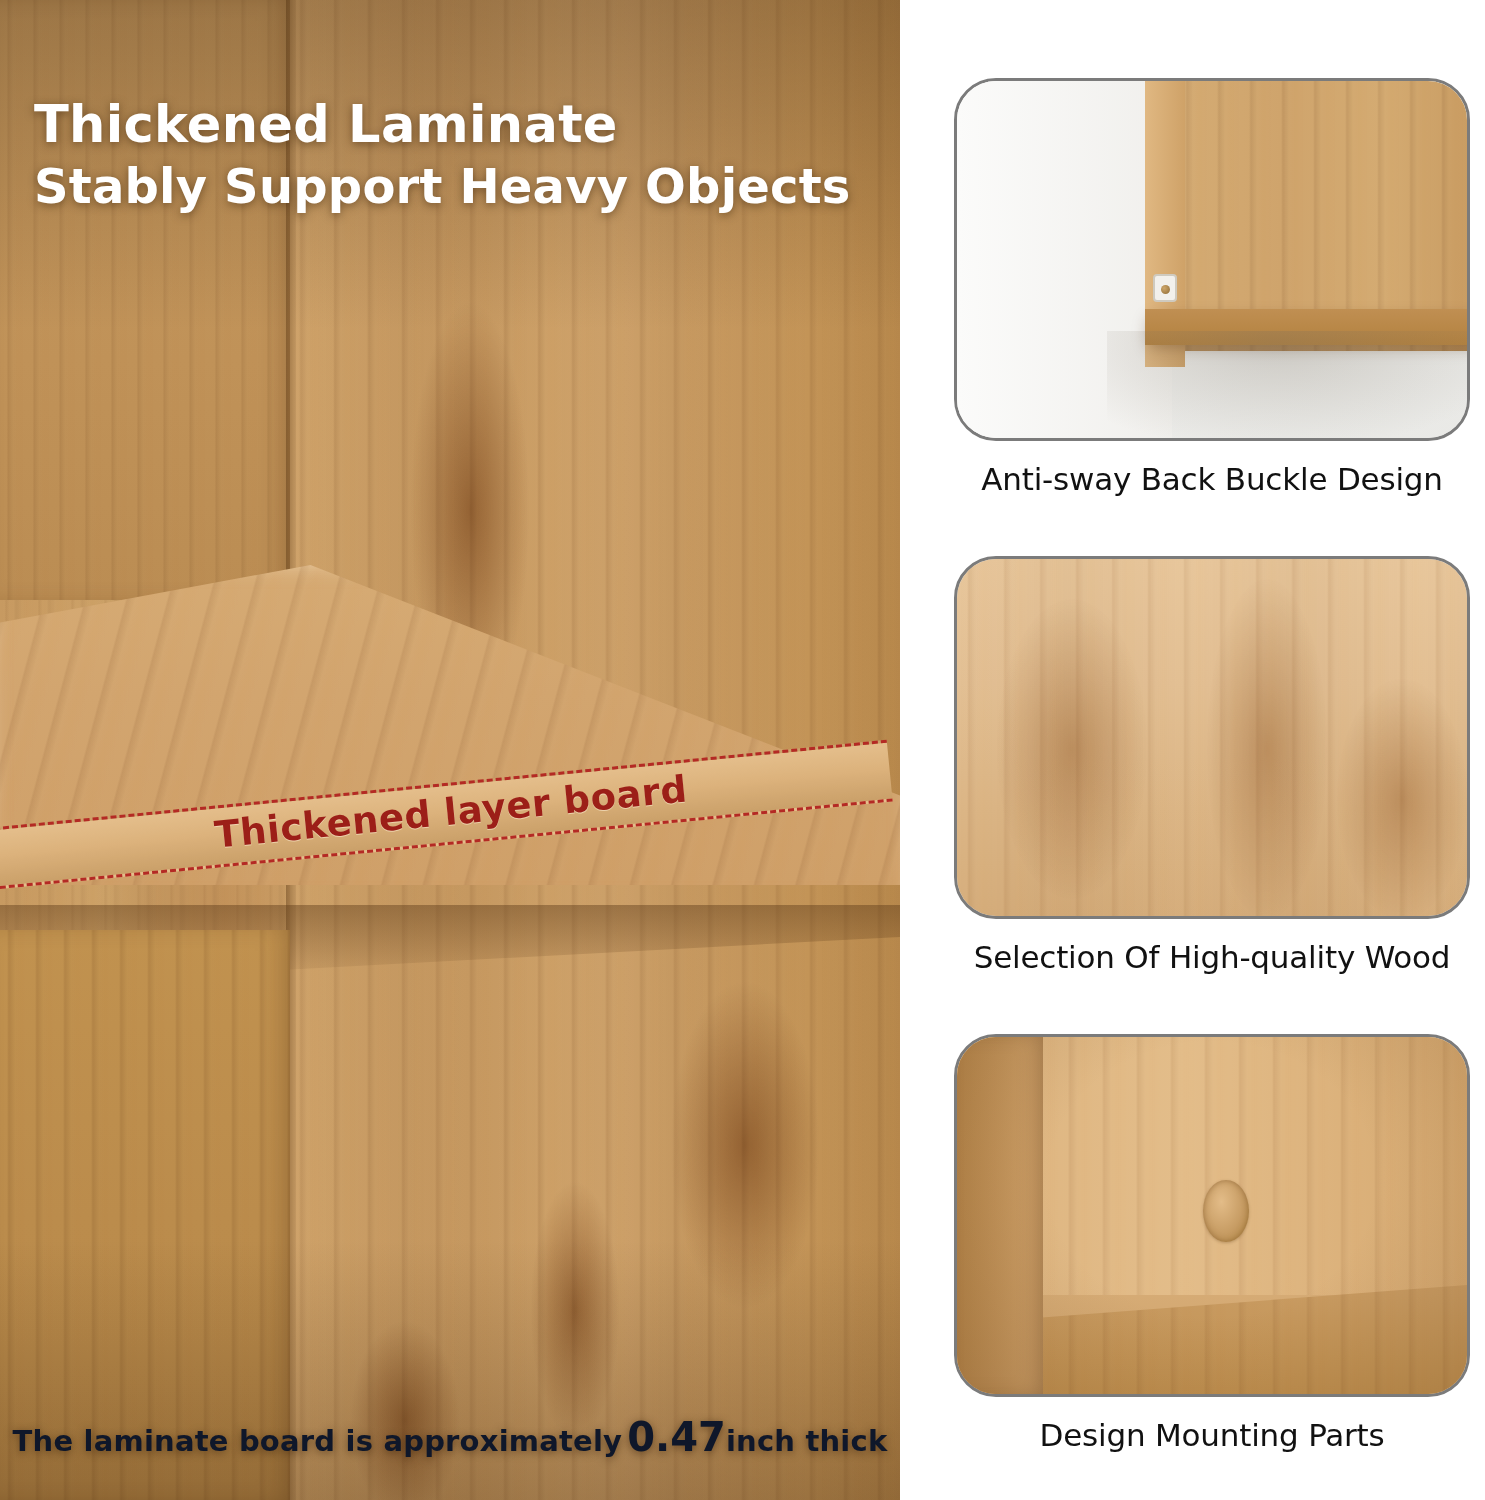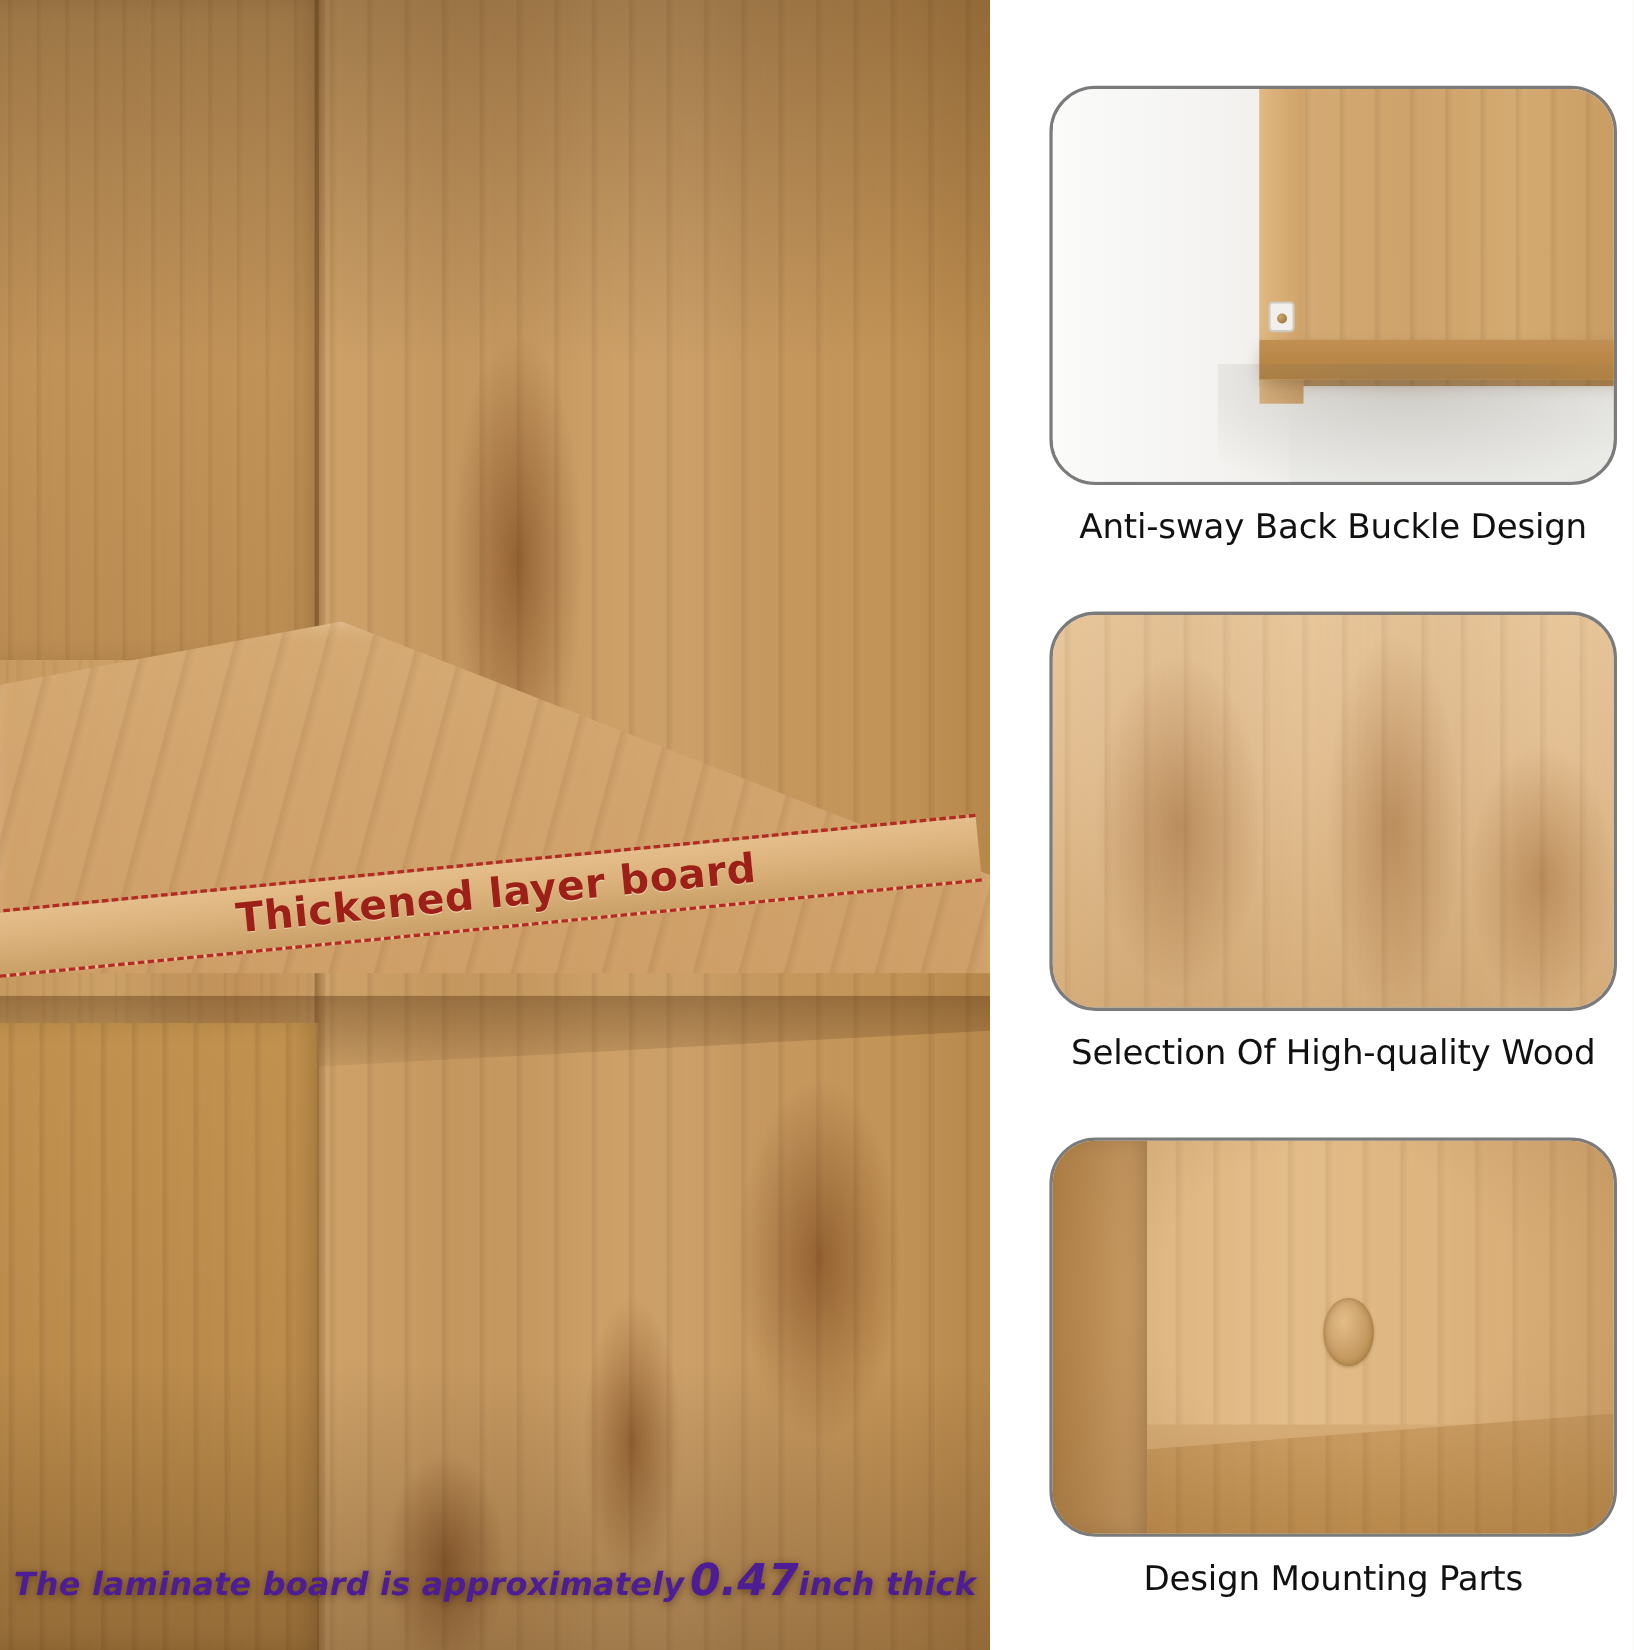--- a/index.html
+++ b/index.html
@@ -244,24 +244,23 @@
     margin-top: 4px;
   }
 
   
   .caption {
     position: absolute;
     left: 0;
     bottom: 40px;
     width: 900px;
     text-align: center;
-    color: #4c1d95;
+    color: #0f172a;
     text-shadow: 0 2px 8px rgba(60,35,10,0.6);
     white-space: nowrap;
-    font-style: italic;
   }
   .caption .t {
     font-size: 29px;
     font-weight: bold;
     letter-spacing: 0.2px;
   }
   .caption .big {
     font-size: 40px;
     font-weight: bold;
   }
@@ -445,20 +444,24 @@
     </div>
 
     <div class="top-shade"></div>
     <div class="bottom-shade"></div>
 
     <div class="edge-band">
       <div class="edge-band-inner"></div>
       <div class="edge-label">Thickened layer board</div>
     </div>
 
+    <div class="headline">
+      <div class="l1">Thickened Laminate</div>
+      <div class="l2">Stably Support Heavy Objects</div>
+    </div>
 
     <div class="caption">
       <span class="t">The laminate board is approximately</span>
       <span class="big">0.47</span><span class="t">inch thick</span>
     </div>
   </div>
 
   <div class="right-col">
 
     <div class="card" style="top:78px;">

